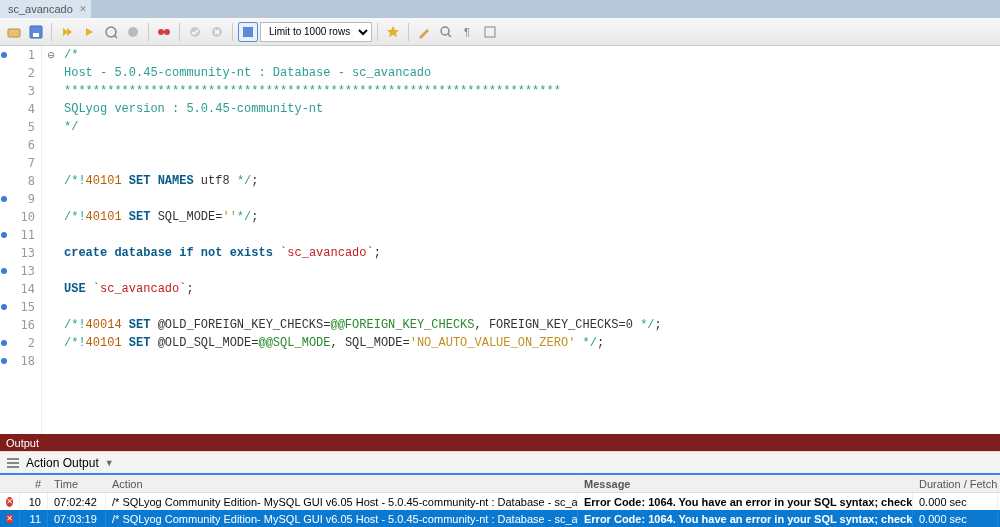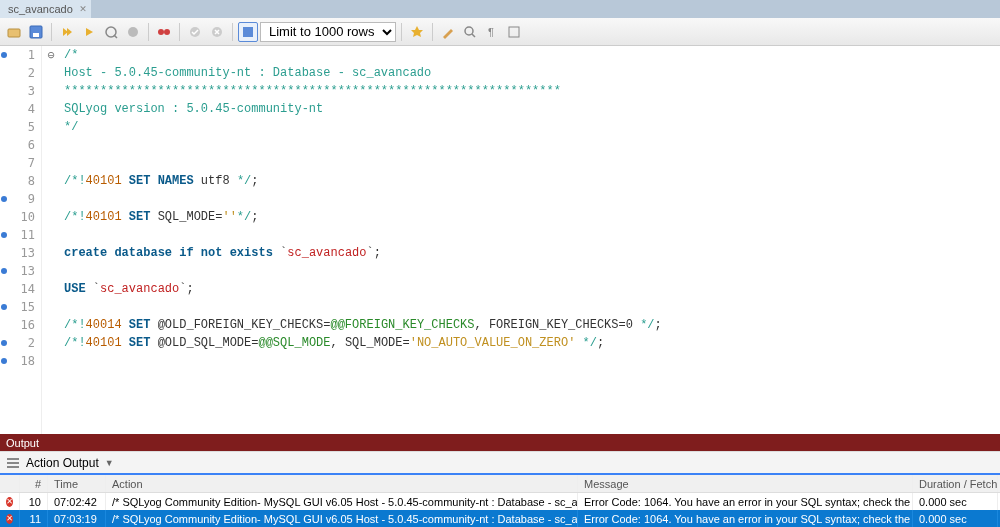--- a/index.html
+++ b/index.html
@@ -3,21 +3,21 @@
 <meta charset="utf-8">
 <style>
 * { margin:0; padding:0; box-sizing:border-box; }
 body { font-family:"Segoe UI",Tahoma,sans-serif; font-size:12px; background:#fff; width:1000px; height:527px; overflow:hidden; display:flex; flex-direction:column; }
 .tab-bar { height:18px; background:#b8c8d8; display:flex; align-items:center; }
 .tab { height:18px; padding:0 18px 0 8px; background:#d8e4ef; font-size:11px; color:#555; display:flex; align-items:center; position:relative; }
 .tab-close { position:absolute; right:4px; font-size:9px; color:#888; cursor:pointer; }
 .toolbar { height:28px; background:linear-gradient(#f8f8f8,#e8e8e8); border-bottom:1px solid #ccc; display:flex; align-items:center; padding:0 4px; gap:2px; }
 .tb-btn { width:20px; height:20px; display:flex; align-items:center; justify-content:center; cursor:pointer; border-radius:2px; }
 .tb-sep { width:1px; height:18px; background:#ccc; margin:0 3px; }
-.limit-select { height:20px; font-size:13px; border:1px solid #bbb; background:#fff; padding:0 4px; }
+.limit-select { height:20px; font-size:10px; border:1px solid #bbb; background:#fff; padding:0 4px; }
 .editor-area { flex:1; display:flex; overflow:hidden; background:#fff; }
 .gutter { width:32px; background:#fff; border-right:1px solid #eee; text-align:right; padding-right:6px; font-family:Consolas,monospace; font-size:12px; color:#999; }
 .gutter .ln { height:18px; line-height:18px; }
 .fold-col { width:18px; background:#fff; font-family:Consolas,monospace; font-size:12px; color:#777; }
 .fold-col .fc { height:18px; line-height:18px; text-align:center; }
 .code { flex:1; font-family:Consolas,"Courier New",monospace; font-size:12px; color:#333; padding-left:4px; }
 .code .cl { height:18px; line-height:18px; white-space:pre; }
 .dot { display:inline-block; width:6px; height:6px; border-radius:50%; background:#3a7bd5; vertical-align:middle; margin-right:2px; }
 .dot-col { width:10px; }
 .dot-col .dc { height:18px; display:flex; align-items:center; justify-content:center; }
@@ -32,21 +32,21 @@
 .output-grid { font-size:11px; }
 .og-head { display:flex; height:18px; background:#f0f0f0; color:#555; border-bottom:1px solid #ddd; }
 .og-row { display:flex; height:17px; align-items:center; }
 .og-row.sel { background:#0b79d0; color:#fff; }
 .og-cell { padding:0 6px; overflow:hidden; white-space:nowrap; text-overflow:ellipsis; border-right:1px solid #eee; display:flex; align-items:center; height:100%; }
 .og-row.sel .og-cell { border-right-color:#1a88de; }
 .c-status{width:20px;justify-content:center;}
 .c-num{width:28px;justify-content:flex-end;}
 .c-time{width:58px;}
 .c-action{width:472px;}
-.c-msg{width:335px;}
+.c-msg{width:335px;font-weight:bold;}
 .c-dur{width:85px;}
 .err-ico { width:10px; height:10px; border-radius:50%; background:#d9372b; color:#fff; font-size:8px; display:flex; align-items:center; justify-content:center; }
 svg { display:block; }
 </style>
 </head>
 <body>
 
 <div class="tab-bar">
   <div class="tab">
     <span>sc_avancado</span>

